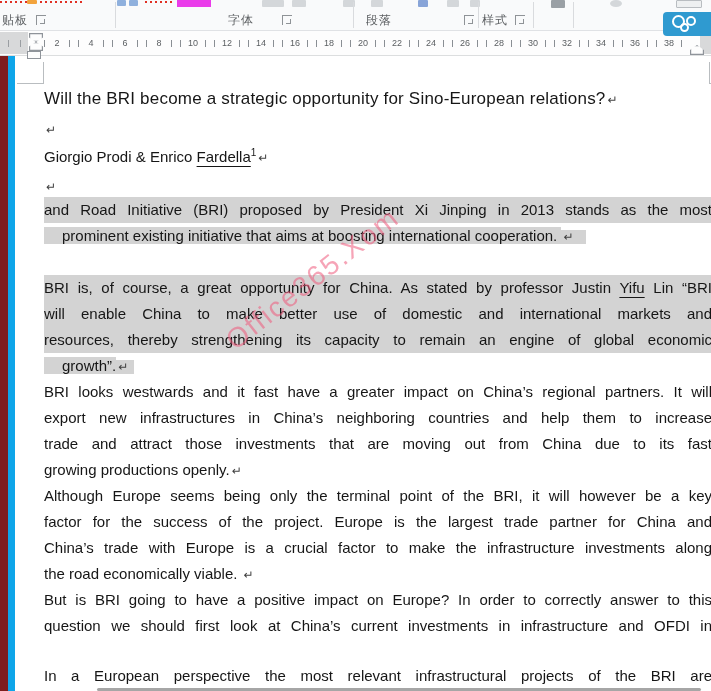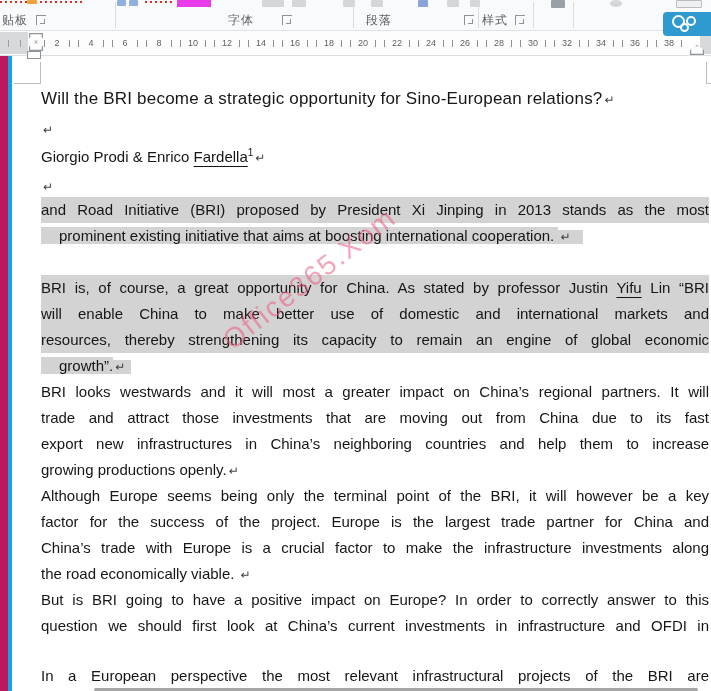--- a/index.html
+++ b/index.html
@@ -1,18 +1,18 @@
 <!DOCTYPE html>
 <html><head>
 <meta charset="utf-8">
 <style>
   * { margin:0; padding:0; box-sizing:border-box; }
   html,body { width:711px; height:691px; overflow:hidden; }
   body { font-family:"Liberation Sans", sans-serif; }
-  .app { position:relative; width:711px; height:691px; background:#be185d; overflow:hidden; }
+  .app { position:relative; width:711px; height:691px; background:#7f1d1d; overflow:hidden; }
 
   
   .ribbon { position:absolute; top:0; left:0; width:711px; height:31px; background:#f9fafb; border-bottom:1px solid #e0e2e5; z-index:20; }
   .frag { position:absolute; top:0; }
   .dotline { height:2px; top:1px; background:repeating-linear-gradient(90deg,#e03024 0 2px,transparent 2px 5px); }
   .gfrag { height:7px; background:#c7cbcf; opacity:.75; border-radius:1px; }
   .gdiv { position:absolute; top:2px; height:26px; width:1px; background:#d9dbde; }
   .glabel { position:absolute; top:13px; font-size:12px; color:#5c5f62; letter-spacing:1px; line-height:14px; }
   .launch { position:absolute; width:10px; height:10px; border-left:1px solid #8f9397; border-top:1px solid #8f9397; }
   .launch i { position:absolute; right:1px; bottom:1px; width:5px; height:5px; border-right:1.5px solid #8f9397; border-bottom:1.5px solid #8f9397; }
@@ -28,21 +28,21 @@
   .rcell::before, .rcell::after { content:""; position:absolute; top:9px; width:1px; height:7px; background:#8a8f94; }
   .rcell::before { left:4px; } .rcell::after { right:4px; }
   .mtick { position:absolute; top:9px; width:1px; height:7px; background:#9a9ea2; }
   .ind { position:absolute; left:29px; width:14px; z-index:18; }
   .penta-dn { top:2px; height:9px; background:#fdfdfd; clip-path:polygon(0 0,100% 0,100% 50%,50% 100%,0 50%); box-shadow:inset 0 0 0 1.2px #8f949a; }
   .penta-up-s { top:11px; height:9px; background:#fdfdfd; clip-path:polygon(50% 0,100% 50%,100% 100%,0 100%,0 50%); box-shadow:inset 0 0 0 1.2px #8f949a; }
   .indbox { top:20px; height:8px; left:27px; width:14px; background:#fdfdfd; border:1px solid #8f949a; }
   .rind { position:absolute; left:690px; width:14px; top:14px; height:10px; background:#fdfdfd; clip-path:polygon(50% 0,100% 50%,100% 100%,0 100%,0 50%); box-shadow:inset 0 0 0 1.2px #8f949a; z-index:16; }
 
   
-  .page { position:absolute; top:56px; left:8px; width:703px; height:635px; background:#fff; border-left:4px solid #0ea5e9; }
+  .page { position:absolute; top:56px; left:8px; width:703px; height:635px; background:#fff; border-left:7px solid #0ea5e9; }
   .crop { position:absolute; background:#b9bdc0; }
   .content { position:absolute; left:29px; top:0; width:668px; }
   .blk { position:absolute; left:0; width:668px; }
   .line { height:26px; line-height:26px; font-size:15px; color:#161616; overflow:hidden; white-space:nowrap; }
   .j { text-align:justify; text-align-last:justify; white-space:normal; }
   .sel { background:#d3d3d3; }
   .selin { background:#d3d3d3;padding-left:18px; }
   .tline { font-size:17px; height:30px; line-height:30px; letter-spacing:.2px; }
   .pil { font-size:12px; color:#3f3f3f; padding:0 2px; }
   .wavy { text-decoration-line:underline; text-decoration-style:wavy; text-decoration-color:#e02519; text-decoration-thickness:1px; text-underline-offset:4px;text-decoration:underline; }
@@ -169,23 +169,23 @@
       </div>
 
       <div class="blk" style="top:219px">
         <div class="line j sel"><span>BRI is, of course, a great opportunity for China. As stated by professor Justin </span><span class="wavy">Yifu</span><span> Lin “BRI</span></div>
         <div class="line j sel">will enable China to make better use of domestic and international markets and</div>
         <div class="line j sel">resources, thereby strengthening its capacity to remain an engine of global economic</div>
         <div class="line"><span class="selin">growth”.</span><span class="pil selin" style="padding-right:6px">↵</span></div>
       </div>
 
       <div class="blk" style="top:323px">
-        <div class="line j">BRI looks westwards and it will most a greater impact on China’s regional partners. It will</div>
+        <div class="line j">BRI looks westwards and it fast have a greater impact on China’s regional partners. It will</div>
+        <div class="line j">export new infrastructures in China’s neighboring countries and help them to increase</div>
         <div class="line j">trade and attract those investments that are moving out from China due to its fast</div>
-        <div class="line j">export new infrastructures in China’s neighboring countries and help them to increase</div>
         <div class="line"><span>growing productions openly.</span><span class="pil">↵</span></div>
       </div>
 
       <div class="blk" style="top:427px">
         <div class="line j">Although Europe seems being only the terminal point of the BRI, it will however be a key</div>
         <div class="line j">factor for the success of the project. Europe is the largest trade partner for China and</div>
         <div class="line j">China’s trade with Europe is a crucial factor to make the infrastructure investments along</div>
         <div class="line"><span>the road economically viable.  </span><span class="pil">↵</span></div>
       </div>
 

